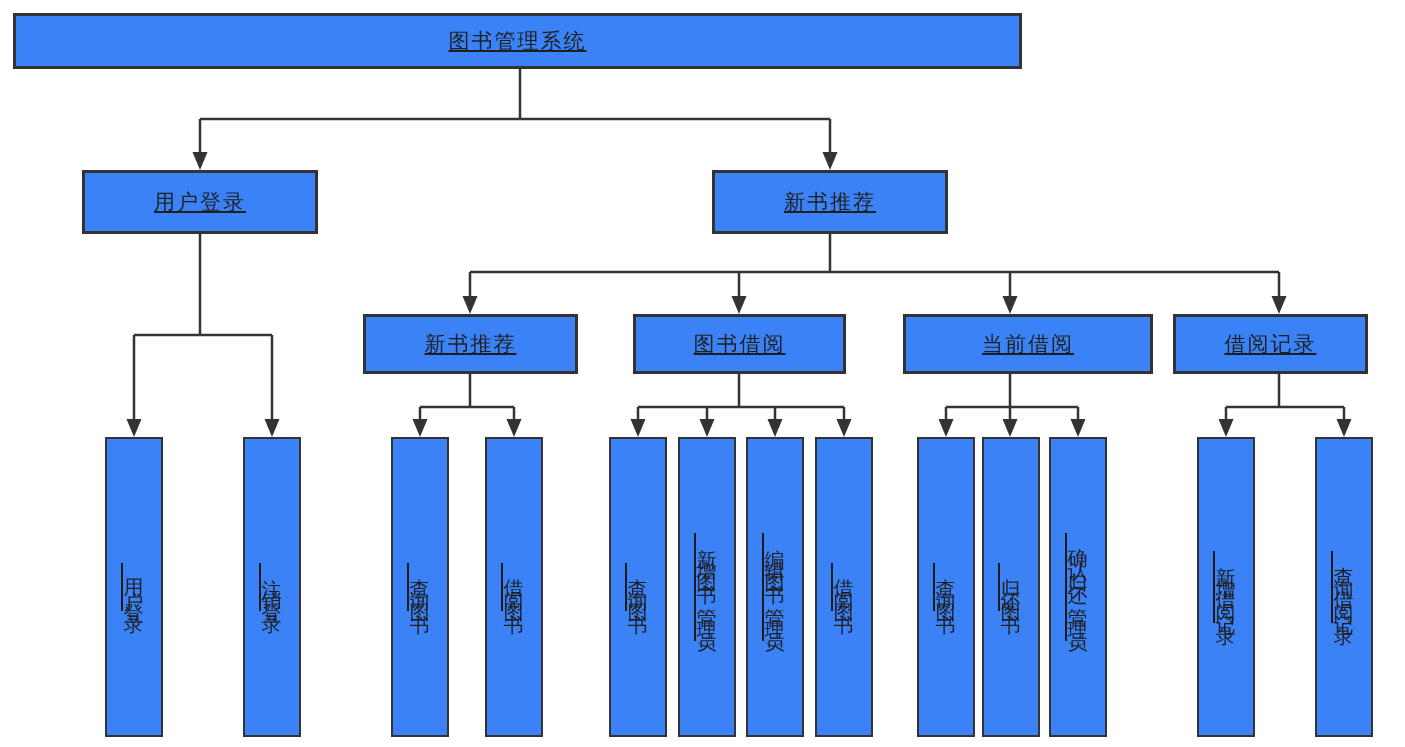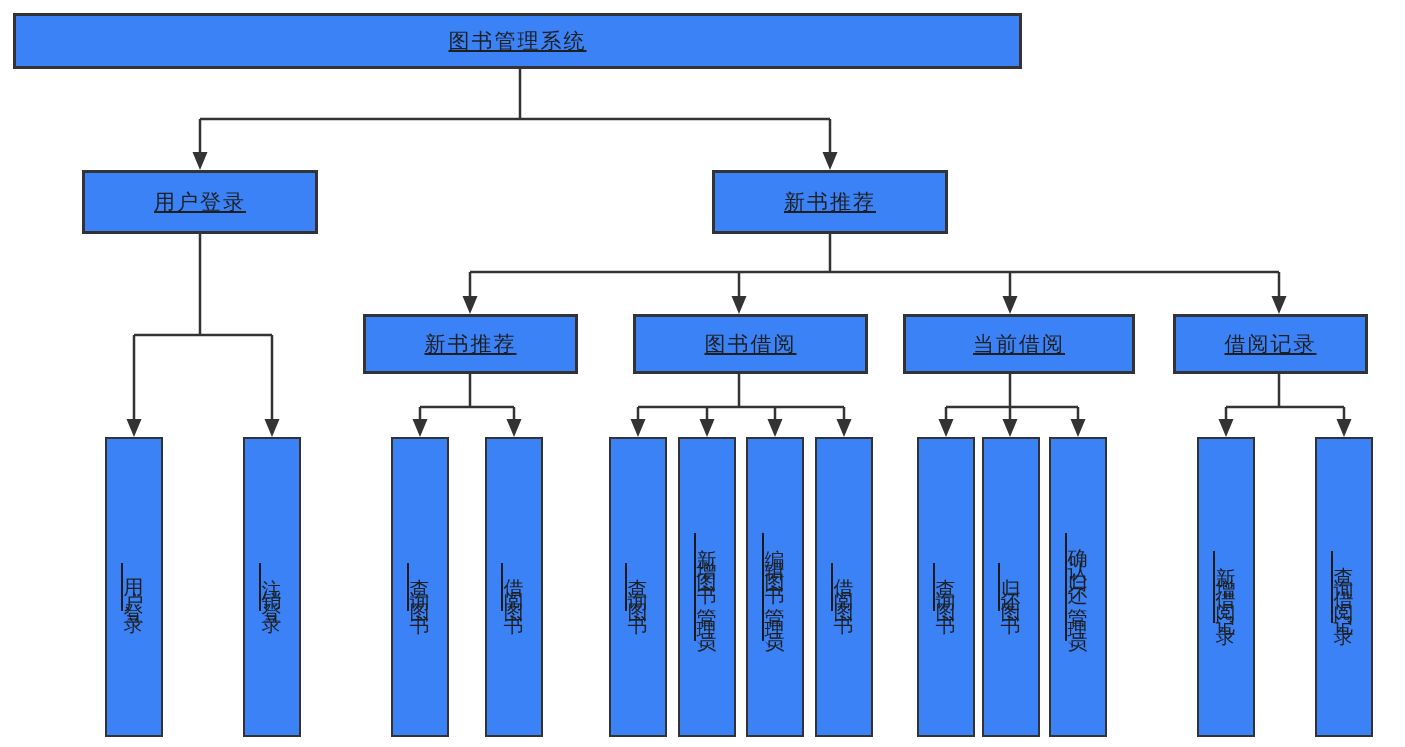--- a/index.html
+++ b/index.html
@@ -60,22 +60,22 @@
     color: #a0a0a0;
     opacity: 0.8;
     letter-spacing: 0.5px;
     white-space: nowrap;
   }
   
   .n-root  { left: 13px;   top: 13px;  width: 1009px; height: 56px; }
   .n-l2a   { left: 82px;   top: 170px; width: 236px;  height: 64px; }
   .n-l2b   { left: 712px;  top: 170px; width: 236px;  height: 64px; }
   .n-l3a   { left: 363px;  top: 314px; width: 215px;  height: 60px; }
-  .n-l3b   { left: 633px;  top: 314px; width: 235px;  height: 60px; }
-  .n-l3c   { left: 903px;  top: 314px; width: 232px;  height: 60px; }
+  .n-l3b   { left: 633px;  top: 314px; width: 213px;  height: 60px; }
+  .n-l3c   { left: 903px;  top: 314px; width: 250px;  height: 60px; }
   .n-l3d   { left: 1173px; top: 314px; width: 195px;  height: 60px; }
   .lf-1  { left: 105px; }
   .lf-2  { left: 243px; }
   .lf-3  { left: 391px; }
   .lf-4  { left: 485px; }
   .lf-5  { left: 609px; }
   .lf-6  { left: 678px; }
   .lf-7  { left: 746px; }
   .lf-8  { left: 815px; }
   .lf-9  { left: 917px; }

